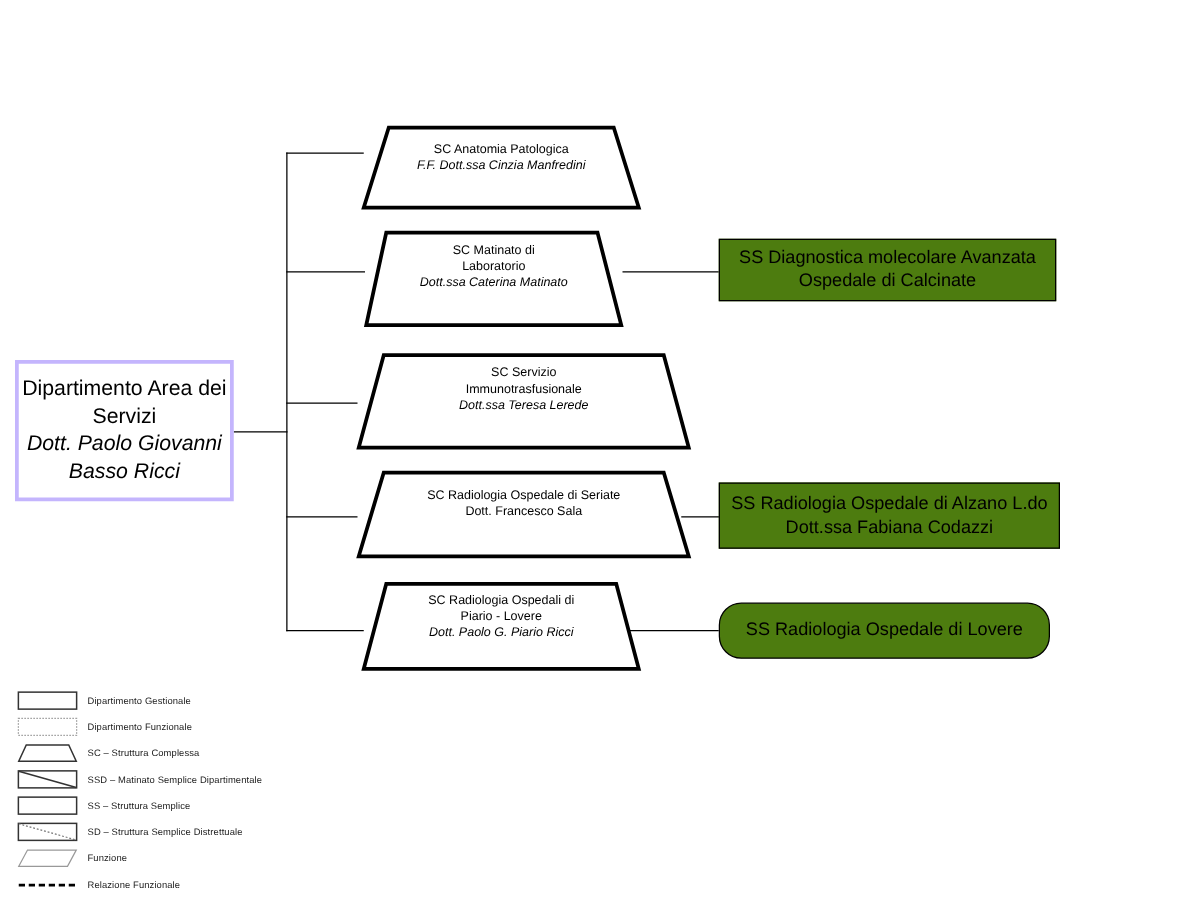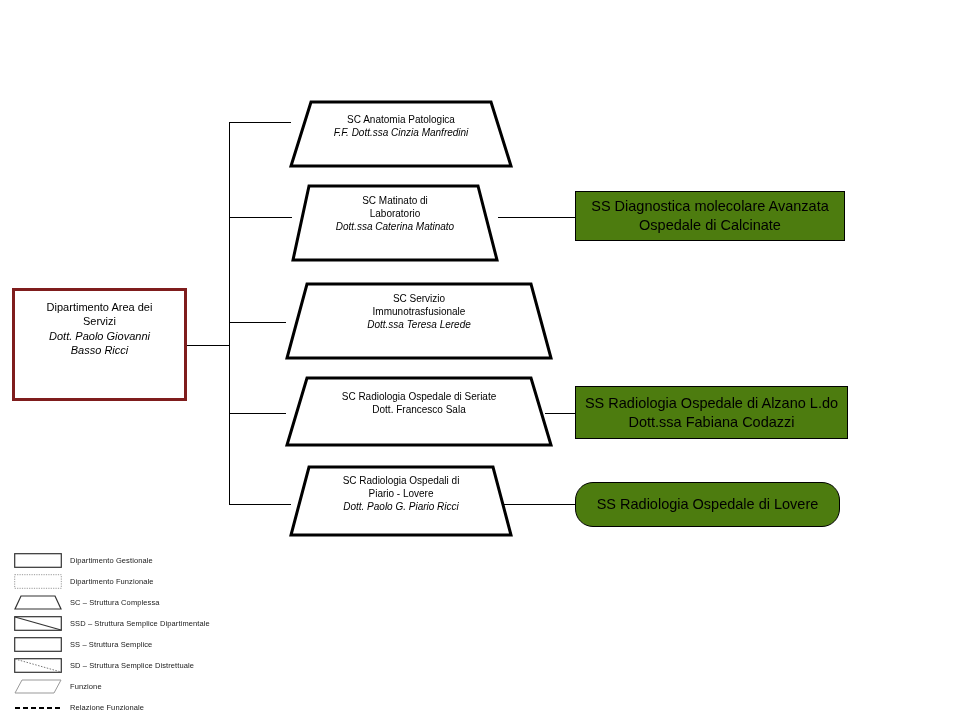--- a/index.html
+++ b/index.html
@@ -26,24 +26,24 @@
     box-sizing: border-box;
     display: flex;
     flex-direction: column;
     align-items: center;
     justify-content: flex-start;
     text-align: center;
     line-height: 1.30;
   }
   
   .root-box {
-    border: 3px solid #7f1d1d;
+    border: 3px solid #c4b5fd;
     background: #ffffff;
     padding-top: 9px;
-    font-size: 11px;
+    font-size: 17px;
   }
   .root-box .sub { font-style: italic; }
 
   
   .trap-wrap {
     position: absolute;
   }
   .trap-wrap svg {
     position: absolute;
     left: 0; top: 0;
@@ -226,21 +226,21 @@
       <span class="legend-label">SC – Struttura Complessa</span>
     </div>
 
     <div class="legend-row">
       <div class="legend-swatch">
         <svg width="48" height="15" viewBox="0 0 48 15">
           <rect x="0.7" y="0.7" width="46.6" height="13.6" fill="#ffffff" stroke="#333333" stroke-width="1.2"></rect>
           <line x1="1" y1="1" x2="47" y2="14" stroke="#333333" stroke-width="1.2"></line>
         </svg>
       </div>
-      <span class="legend-label">SSD – Struttura Semplice Dipartimentale</span>
+      <span class="legend-label">SSD – Matinato Semplice Dipartimentale</span>
     </div>
 
     <div class="legend-row">
       <div class="legend-swatch">
         <svg width="48" height="15" viewBox="0 0 48 15">
           <rect x="0.7" y="0.7" width="46.6" height="13.6" fill="#ffffff" stroke="#333333" stroke-width="1.2"></rect>
         </svg>
       </div>
       <span class="legend-label">SS – Struttura Semplice</span>
     </div>

